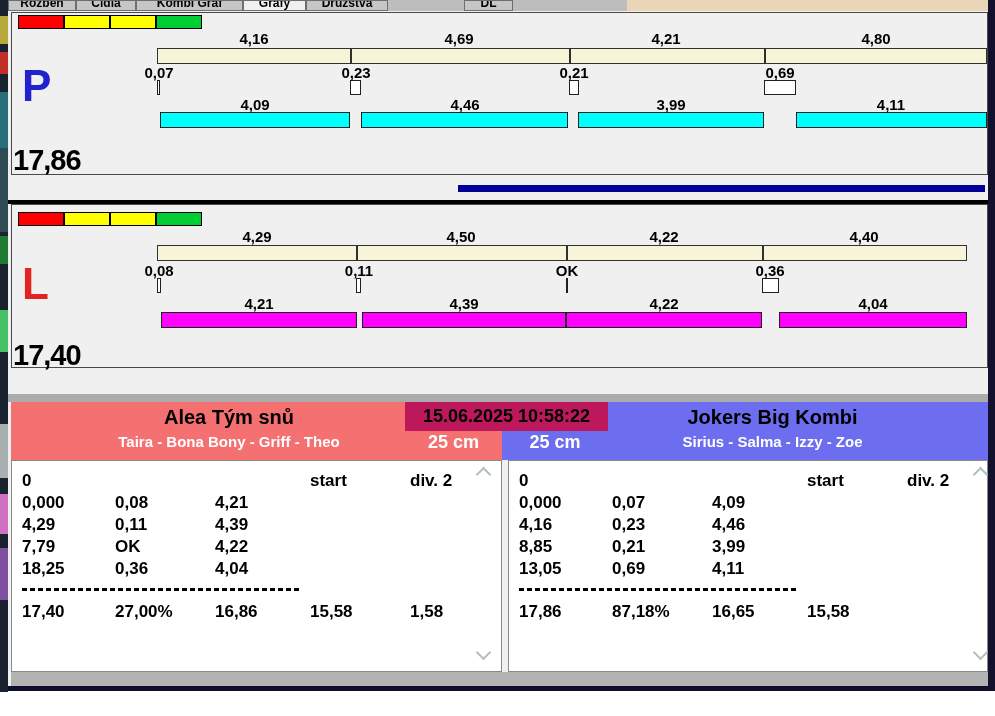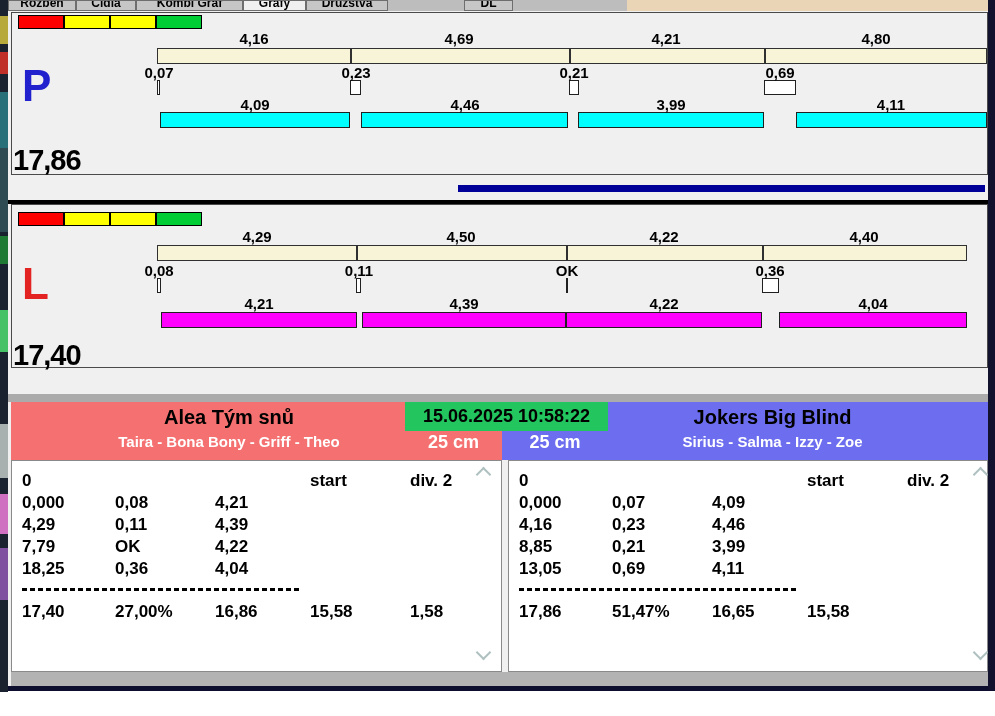--- a/index.html
+++ b/index.html
@@ -22,21 +22,21 @@
   .tick{width:2px;height:16px;background:#303030;}
   .chgbox{height:15px;background:#fff;border:1px solid #202020;box-sizing:border-box;}
   .chgline{width:2px;height:15px;background:#202020;}
   .dogbar{height:16px;border:1px solid #202020;box-sizing:border-box;}
   .thickline{left:8px;top:200px;width:980px;height:4px;background:#000;}
   .navybar{left:458px;top:185px;width:527px;height:7px;}
   .grayband{left:8px;top:394px;width:980px;height:8px;background:#ABABAB;}
   .team-header{top:402px;height:58px;box-sizing:border-box;}
   .team-name{font-weight:bold;font-size:20px;color:#000;text-align:center;margin-top:4px;}
   .team-members{font-weight:bold;font-size:15px;color:#fff;text-align:center;margin-top:4px;}
-  .tsbox{left:405px;top:402px;width:203px;height:29px;background:#22c55e;color:#000;
+  .tsbox{left:405px;top:402px;width:203px;height:29px;background:#be185d;color:#000;
          font-size:18px;font-weight:bold;text-align:center;line-height:29px;}
   .sizelbl{top:432px;height:24px;color:#fff;font-weight:bold;font-size:18px;text-align:center;}
   .table{background:#fff;border:1px solid #8A8A8A;box-sizing:border-box;
          font-weight:bold;font-size:17px;color:#000;}
   .cell{position:absolute;white-space:nowrap;}
   .dashes{position:absolute;height:3px;
           background:repeating-linear-gradient(90deg,#000 0 5px,transparent 5px 8px);}
   .chev{position:absolute;width:9px;height:9px;border:2px solid #AFC0C0;
         border-bottom:none;border-right:none;}
   .chev.up{transform:rotate(45deg);}
@@ -160,21 +160,21 @@
   <div class="abs navybar" style="background: rgb(0, 0, 153);"></div>
   <div class="abs thickline"></div>
 
   <div class="abs grayband"></div>
 
   <div class="abs team-header" id="hdr-left" style="left: 11px; width: 491px; padding-right: 55px; background: rgb(245, 112, 112);">
     <div class="team-name">Alea Tým snů</div>
     <div class="team-members">Taira - Bona Bony - Griff - Theo</div>
   </div>
   <div class="abs team-header" id="hdr-right" style="left: 502px; width: 486px; padding-left: 55px; background: rgb(109, 109, 239);">
-    <div class="team-name">Jokers Big Blind</div>
+    <div class="team-name">Jokers Big Kombi</div>
     <div class="team-members">Sirius - Salma - Izzy - Zoe</div>
   </div>
 
   <div class="abs tsbox">15.06.2025 10:58:22</div>
   <div class="abs sizelbl" style="left:405px;width:97px;">25 cm</div>
   <div class="abs sizelbl" style="left:502px;width:106px;">25 cm</div>
 
   <div class="abs table" id="table-0" style="left:11px;top:460px;width:491px;height:212px;">
       <div class="cell" style="left: 10px; top: 10px;">0</div>
       <div class="cell" style="left: 298px; top: 10px;">start</div>
@@ -211,21 +211,21 @@
       <div class="cell" style="left: 103px; top: 54px;">0,23</div>
       <div class="cell" style="left: 203px; top: 54px;">4,46</div>
       <div class="cell" style="left: 10px; top: 76px;">8,85</div>
       <div class="cell" style="left: 103px; top: 76px;">0,21</div>
       <div class="cell" style="left: 203px; top: 76px;">3,99</div>
       <div class="cell" style="left: 10px; top: 98px;">13,05</div>
       <div class="cell" style="left: 103px; top: 98px;">0,69</div>
       <div class="cell" style="left: 203px; top: 98px;">4,11</div>
       <div class="dashes" style="left: 10px; top: 127px; width: 277px;"></div>
       <div class="cell" style="left: 10px; top: 141px;">17,86</div>
-      <div class="cell" style="left: 103px; top: 141px;">51,47%</div>
+      <div class="cell" style="left: 103px; top: 141px;">87,18%</div>
       <div class="cell" style="left: 203px; top: 141px;">16,65</div>
       <div class="cell" style="left: 298px; top: 141px;">15,58</div>
       <div class="chev up" style="left: 466px; top: 8px;"></div>
       <div class="chev down" style="left: 466px; top: 186px;"></div>
     </div>
 
   <div class="abs graystrip"></div>
   <div class="abs bottomline"></div>
   <div class="abs rightedge"></div>
 

